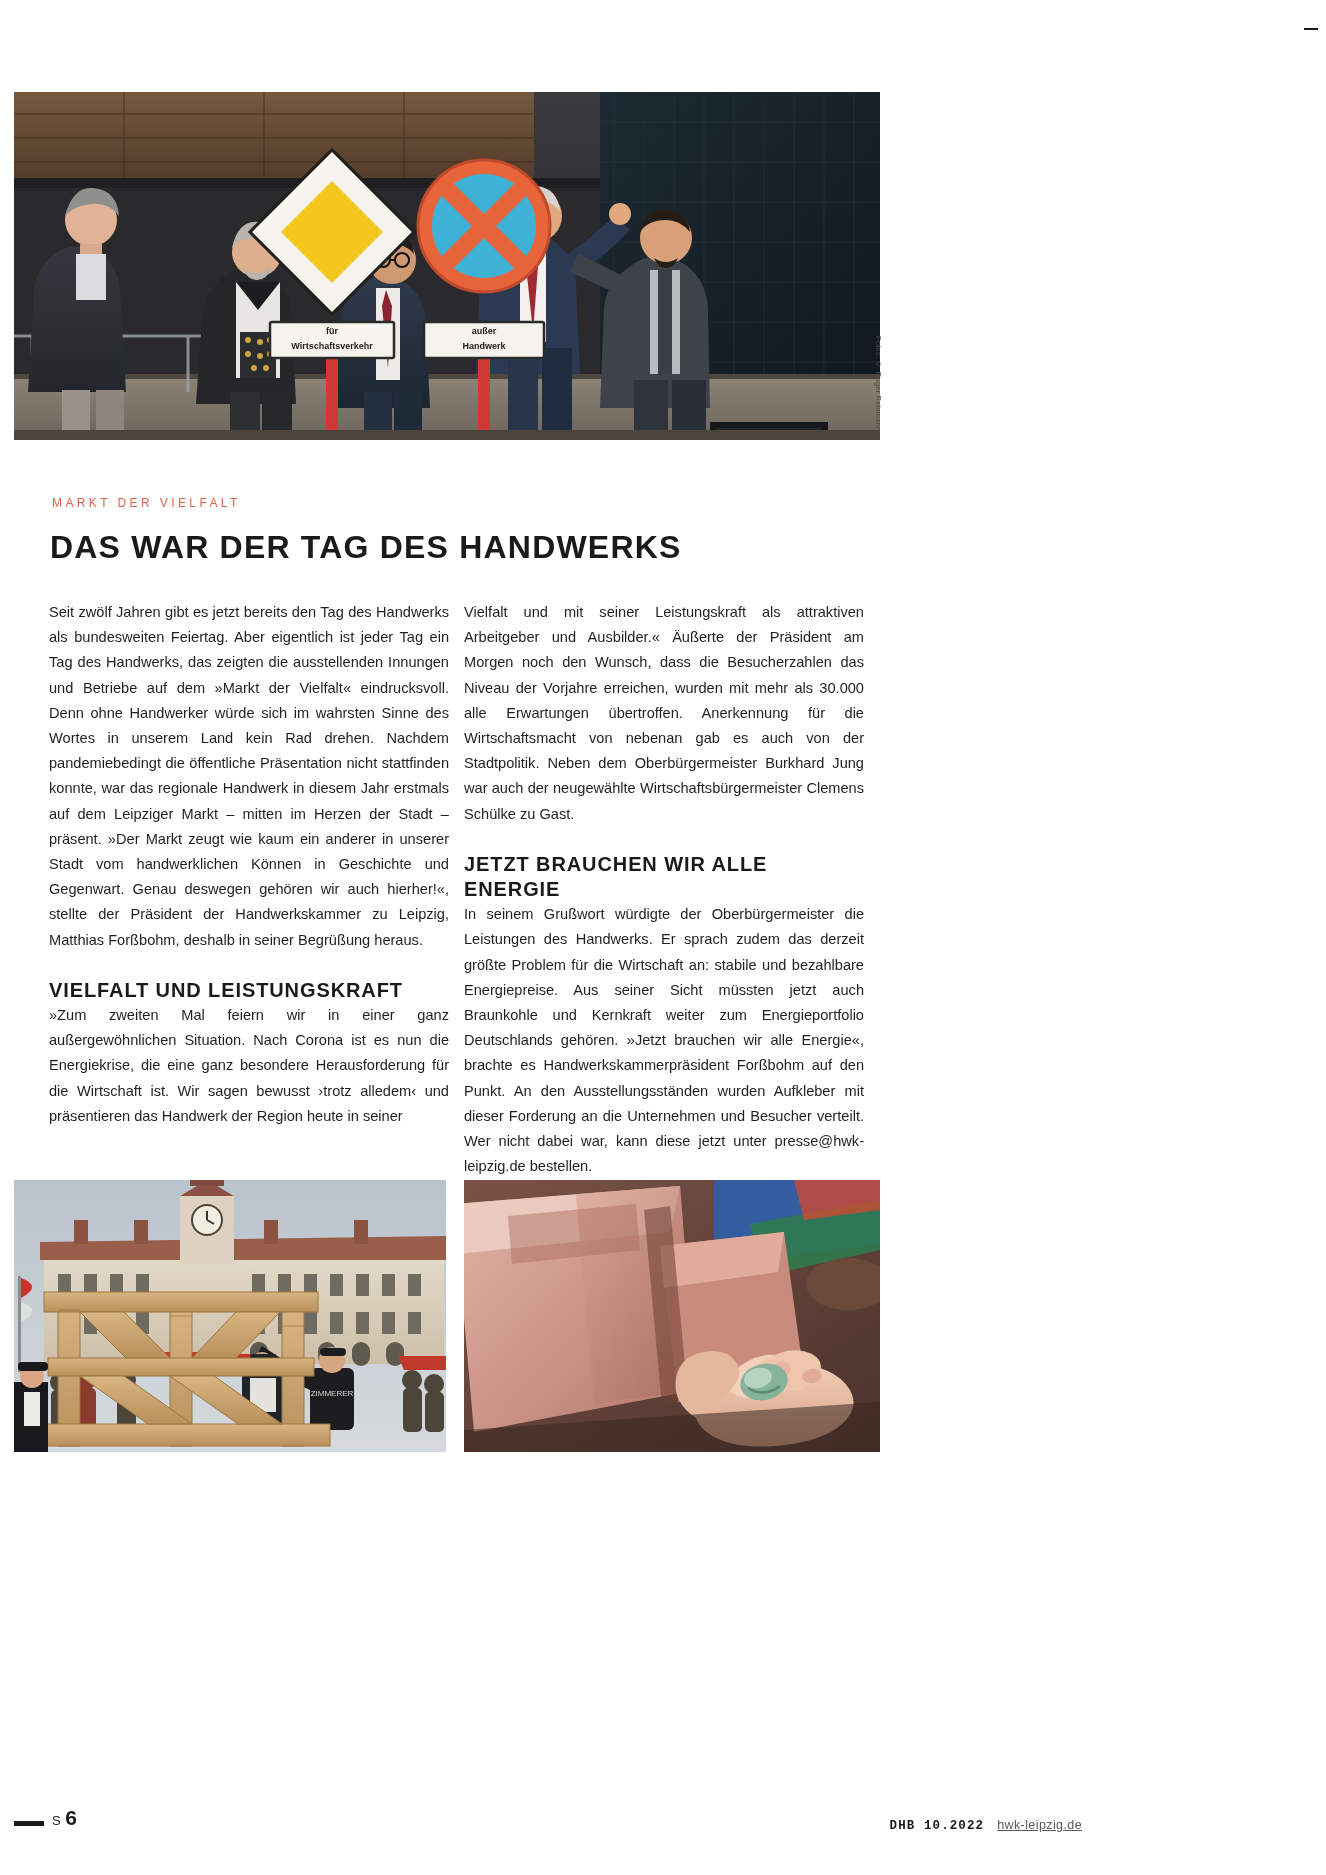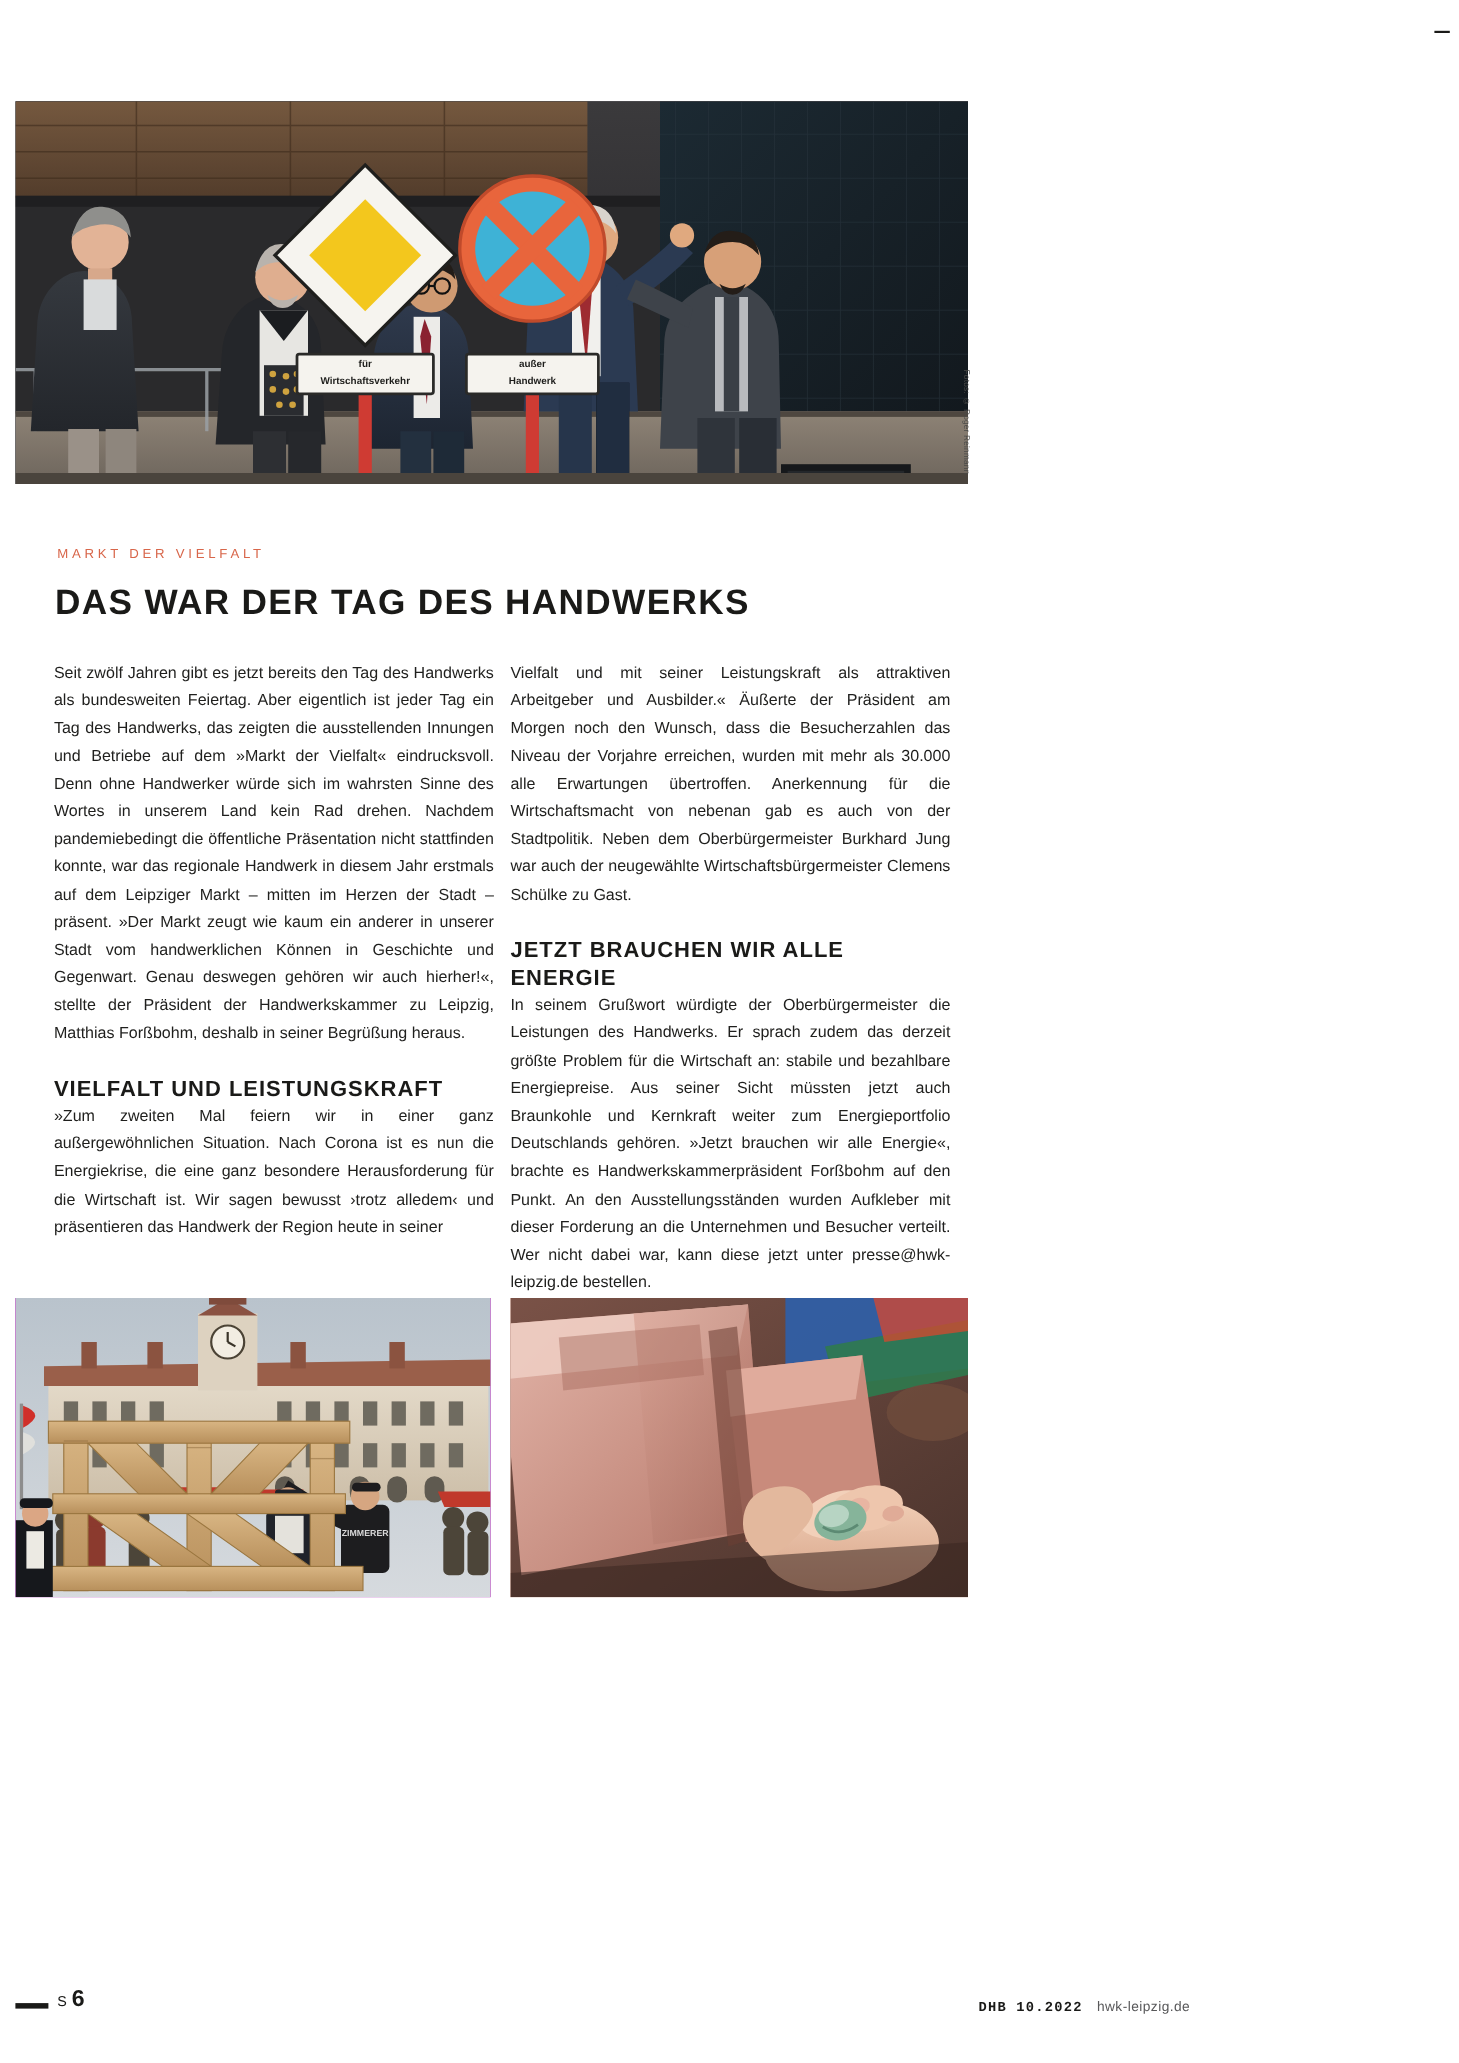--- a/index.html
+++ b/index.html
@@ -117,22 +117,21 @@
   .subhead + p { margin-top: 0 !important; }
 
   
   .photo-bl {
     position: absolute;
     left: 14px;
     top: 1180px;
     width: 432px;
     height: 272px;
     overflow: hidden;
-    background: #a21caf;
-    font-weight: bold;
+    background: #84cc16;
   }
   .photo-br {
     position: absolute;
     left: 464px;
     top: 1180px;
     width: 416px;
     height: 272px;
     overflow: hidden;
     background: #c08f7e;
   }
@@ -180,20 +179,21 @@
     font-weight: 700;
     letter-spacing: 1.1px;
     color: #1a1a18;
     font-family: Liberation Mono, monospace;
   }
   .footer-url {
     font-size: 12.5px;
     letter-spacing: 0.4px;
     color: #58585a;
     margin-left: 13px;
+    text-decoration: underline;
   }
 </style>
 </head>
 <body>
 
 <div class="page">
 
   <div class="crop-tick-tr"></div>
 
   <div class="hero">

